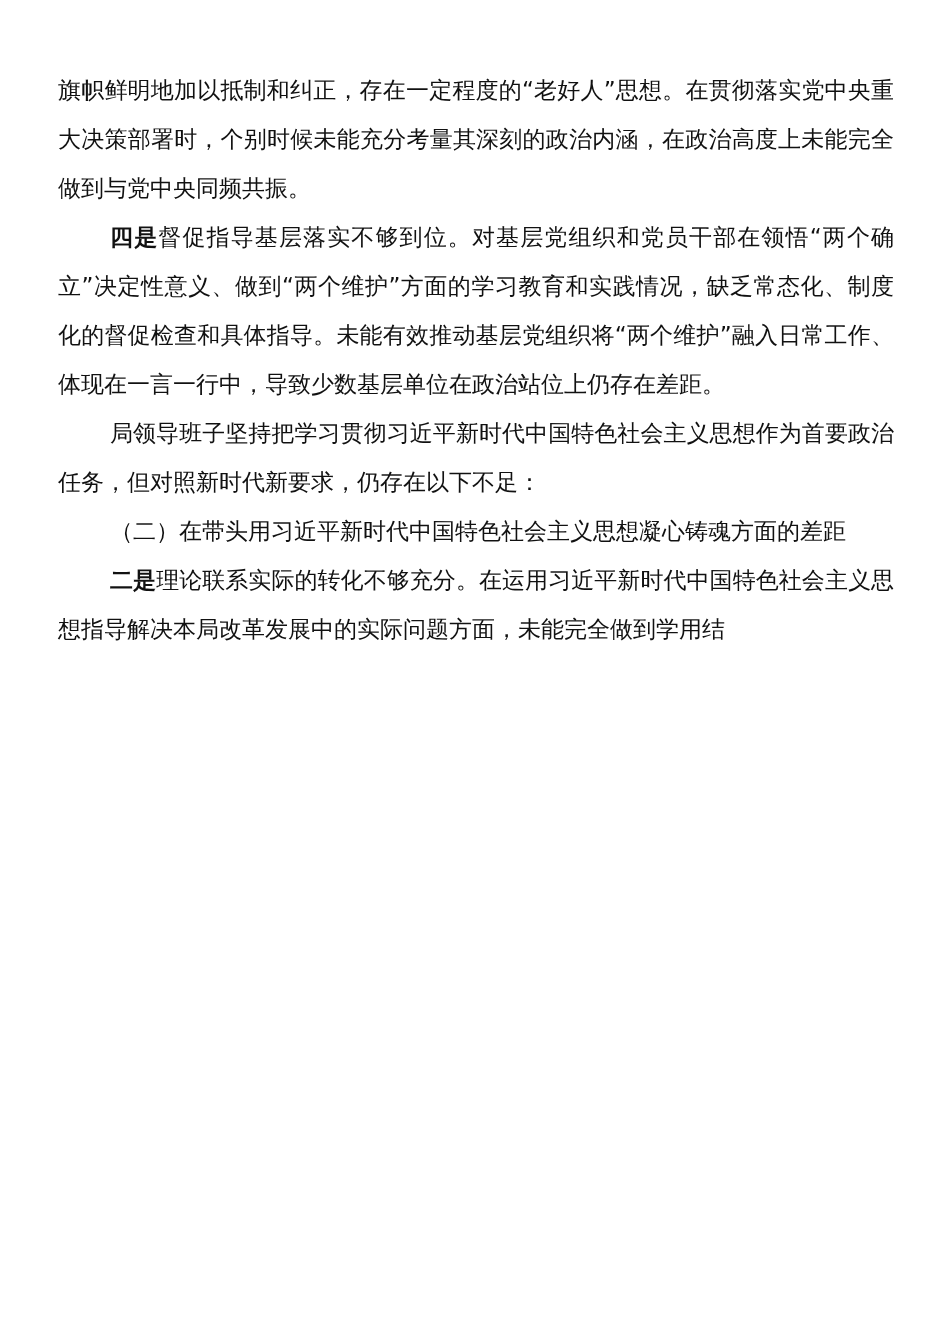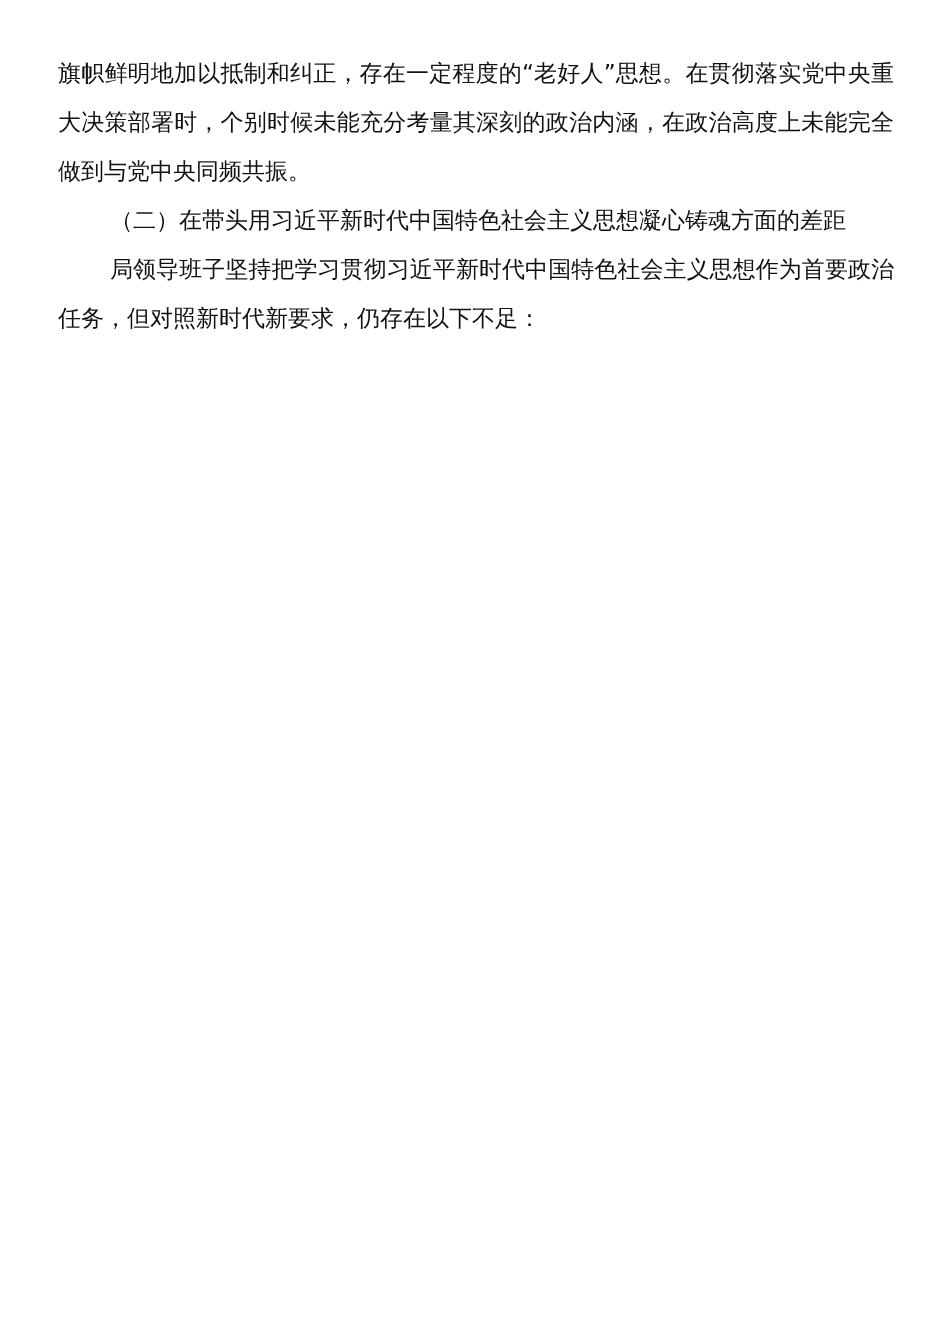--- a/index.html
+++ b/index.html
@@ -1,38 +1,44 @@
 <!DOCTYPE html>
 <html><head>
 <meta charset="utf-8">
 <style>
   html, body { margin: 0; padding: 0; background: #ffffff; }
   body { width: 950px; height: 1344px; overflow: hidden; position: relative; }
   .page {
     position: absolute;
     left: 58px;
-    top: 49px;
+    top: 66px;
     width: 836px;
     font-family: "DejaVu Sans", "Liberation Sans", sans-serif;
     font-size: 23px;
     line-height: 49px;
     color: #111111;
     text-align: justify;
     text-justify: inter-character;
   }
   .para { margin: 0; padding: 0; text-indent: 52px; word-break: break-all; }
   .para.noindent { text-indent: 0; }
   .lead { font-weight: bold; }
 </style>
 </head>
 <body>
 
 <div class="page">
   <p class="para noindent">
     <span class="lead"></span><span>旗帜鲜明地加以抵制和纠正，存在一定程度的“老好人”思想。在贯彻落实党中央重大决策部署时，个别时候未能充分考量其深刻的政治内涵，在政治高度上未能完全做到与党中央同频共振。</span>
   </p>
   <p class="para">
-    <span class="lead"></span><span>（二）在带头用习近平新时代中国特色社会主义思想凝心铸魂方面的差距</span>
+    <span class="lead">四是</span><span>督促指导基层落实不够到位。对基层党组织和党员干部在领悟“两个确立”决定性意义、做到“两个维护”方面的学习教育和实践情况，缺乏常态化、制度化的督促检查和具体指导。未能有效推动基层党组织将“两个维护”融入日常工作、体现在一言一行中，导致少数基层单位在政治站位上仍存在差距。</span>
   </p>
   <p class="para">
     <span class="lead"></span><span>局领导班子坚持把学习贯彻习近平新时代中国特色社会主义思想作为首要政治任务，但对照新时代新要求，仍存在以下不足：</span>
   </p>
+  <p class="para">
+    <span class="lead"></span><span>（二）在带头用习近平新时代中国特色社会主义思想凝心铸魂方面的差距</span>
+  </p>
+  <p class="para">
+    <span class="lead">二是</span><span>理论联系实际的转化不够充分。在运用习近平新时代中国特色社会主义思想指导解决本局改革发展中的实际问题方面，未能完全做到学用结</span>
+  </p>
 </div>
 
 </body></html>

